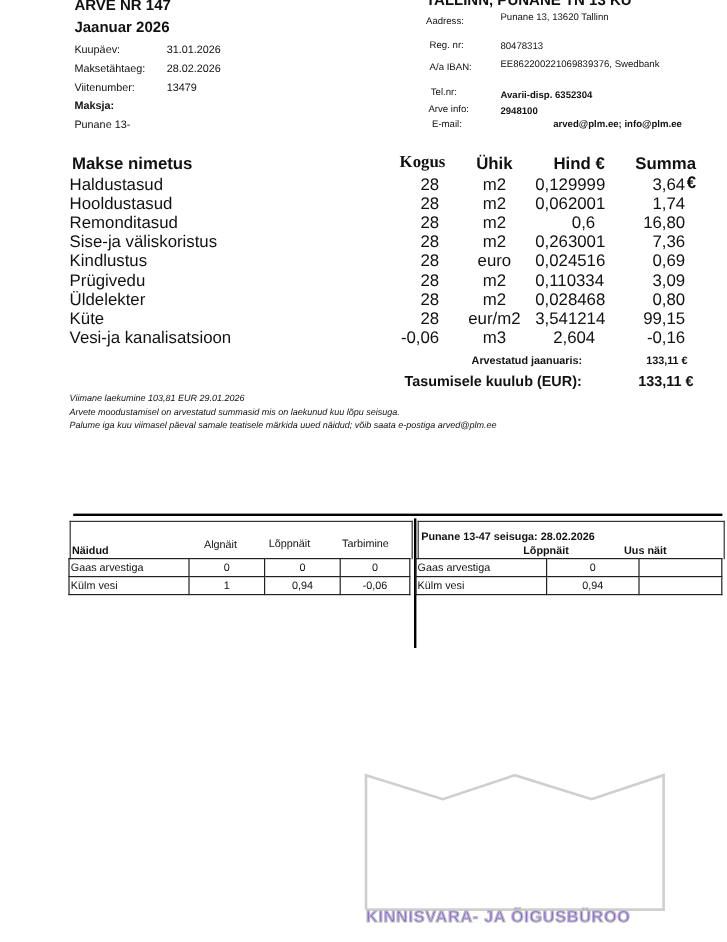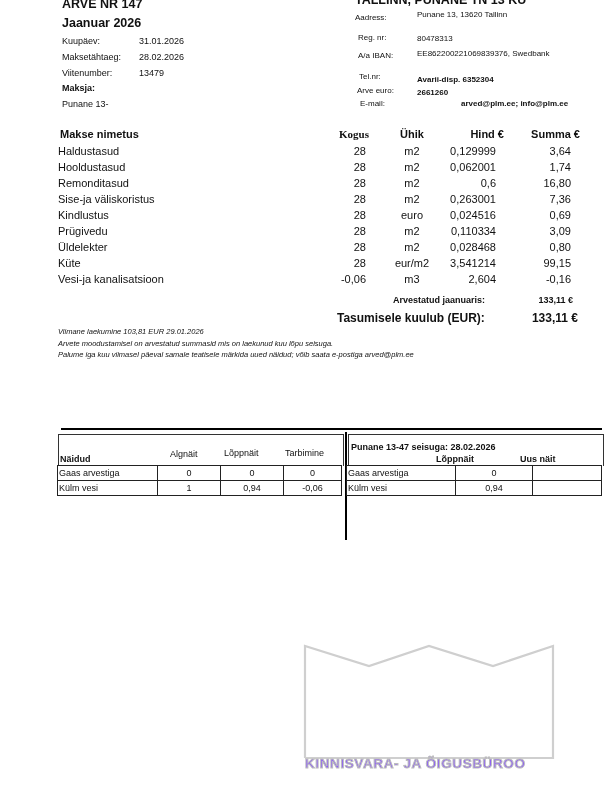--- a/index.html
+++ b/index.html
@@ -7,21 +7,21 @@
     .abs { position: absolute; white-space: nowrap; }
     .title { font-weight: bold; font-size: 12.5px; }
     .sm { font-size: 9px; }
     .xs { font-size: 8px; }
     .b { font-weight: bold; }
     .it { font-style: italic; }
     .right { text-align: right; }
     .center { text-align: center; }
 
     
-    .ch-row { position: absolute; left: 58px; width: 525px; height: 16px; font-size: 11px; }
+    .ch-row { position: absolute; left: 58px; width: 525px; height: 16px; font-size: 14px; }
     .ch-row span { position: absolute; top: 0; }
     .c-name { left: 0; }
     .c-kogus { left: 272px; width: 36px; text-align: right; }
     .c-yhik { left: 328px; width: 52px; text-align: center; }
     .c-hind { left: 388px; width: 50px; text-align: right; }
     .c-summa { left: 470px; width: 43px; text-align: right; }
 
     .hr-thick { position: absolute; background: #000; }
 
     table.meters { position: absolute; border-collapse: collapse; font-size: 9px; }
@@ -47,22 +47,22 @@
 
 <div class="abs title" style="left:355px; top:-7px;">TALLINN, PUNANE TN 13 KÜ</div>
 <div class="abs xs" style="left:355px; top:13px;">Aadress:</div>
 <div class="abs xs" style="left:417px; top:10px;">Punane 13, 13620 Tallinn</div>
 <div class="abs xs" style="left:358px; top:33px;">Reg. nr:</div>
 <div class="abs xs" style="left:417px; top:34px;">80478313</div>
 <div class="abs xs" style="left:358px; top:51px;">A/a IBAN:</div>
 <div class="abs xs" style="left:417px; top:49px;">EE862200221069839376, Swedbank</div>
 <div class="abs xs" style="left:359px; top:72px;">Tel.nr:</div>
 <div class="abs xs b" style="left:417px; top:75px;">Avarii-disp. 6352304</div>
-<div class="abs xs" style="left:357px; top:86px;">Arve euro:</div>
-<div class="abs xs b" style="left:417px; top:88px;">2661260</div>
+<div class="abs xs" style="left:357px; top:86px;">Arve info:</div>
+<div class="abs xs b" style="left:417px; top:88px;">2948100</div>
 <div class="abs xs" style="left:360px; top:99px;text-align:right;">E-mail:</div>
 <div class="abs xs b" style="left:417px; top:99px;padding-left:44px;">arved@plm.ee; info@plm.ee</div>
 
 <div class="ch-row b" style="top:128px;">
   <span class="c-name" style="left:2px;">Makse nimetus</span>
   <span class="c-kogus" style="left:275px;font-family:Liberation Serif, serif;">Kogus</span>
   <span class="c-yhik">Ühik</span>
   <span class="c-hind" style="left:396px;">Hind €</span>
   <span class="c-summa" style="left:470px; width:52px;">Summa €</span>
 </div>

